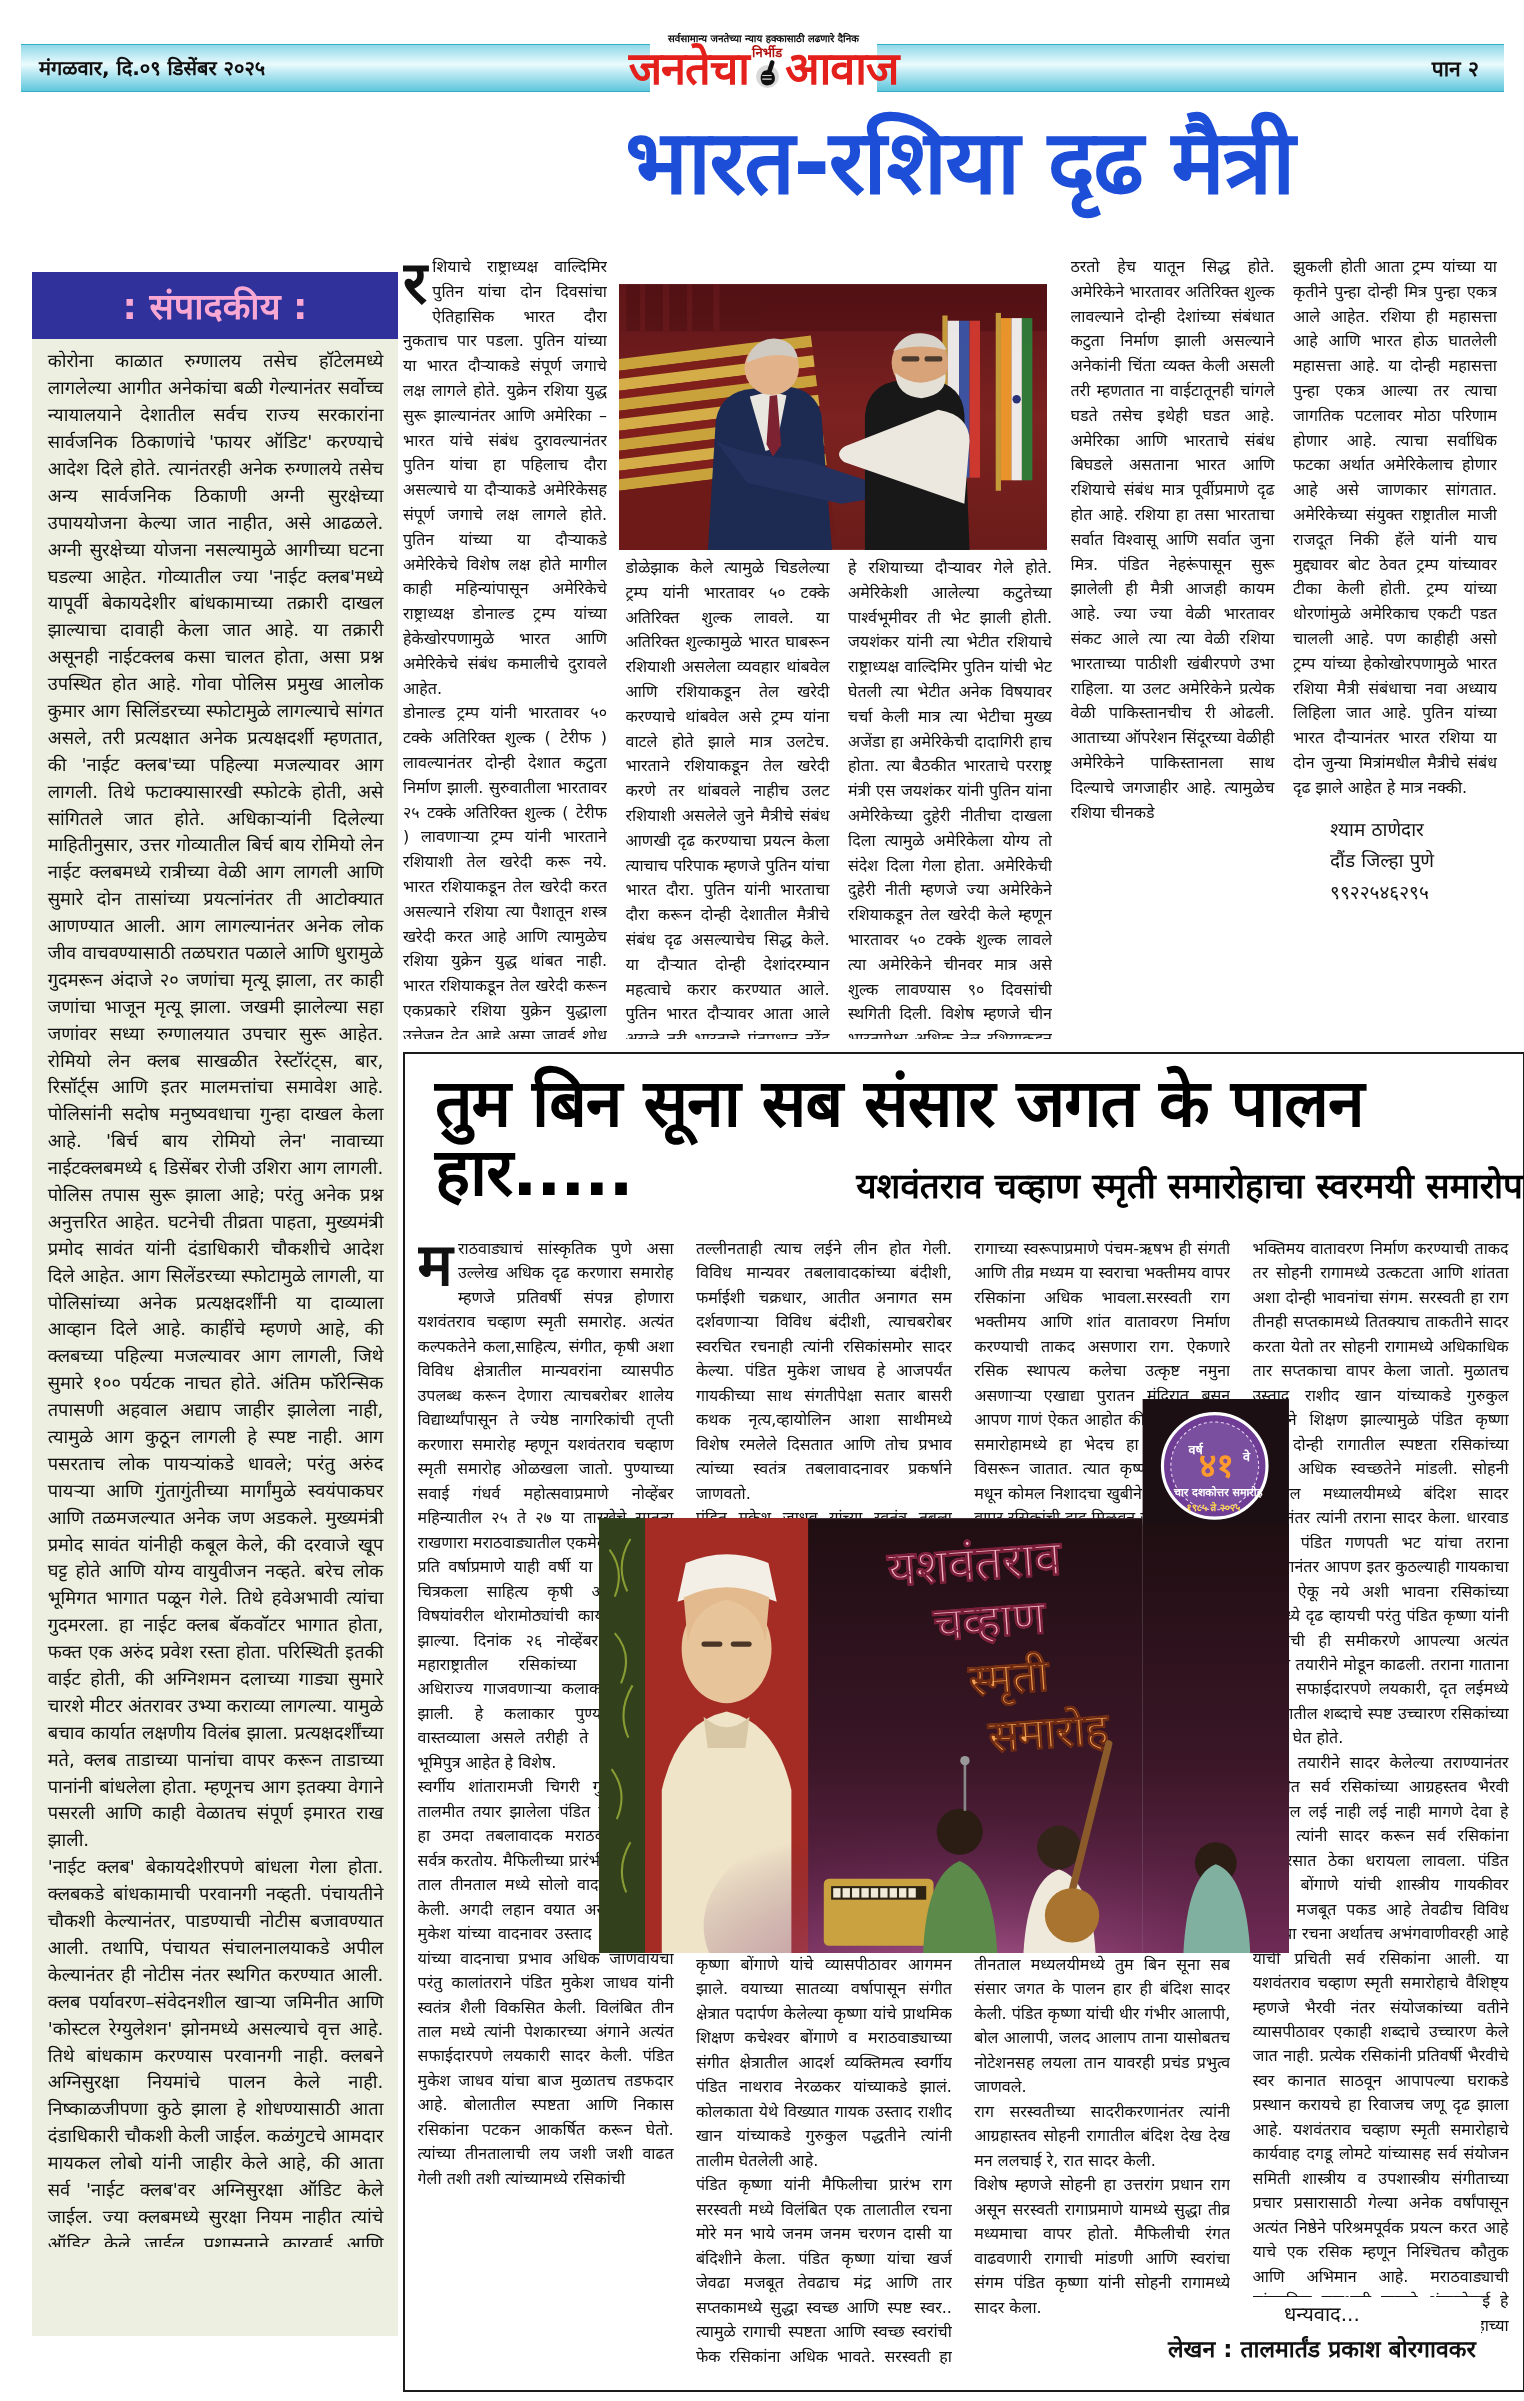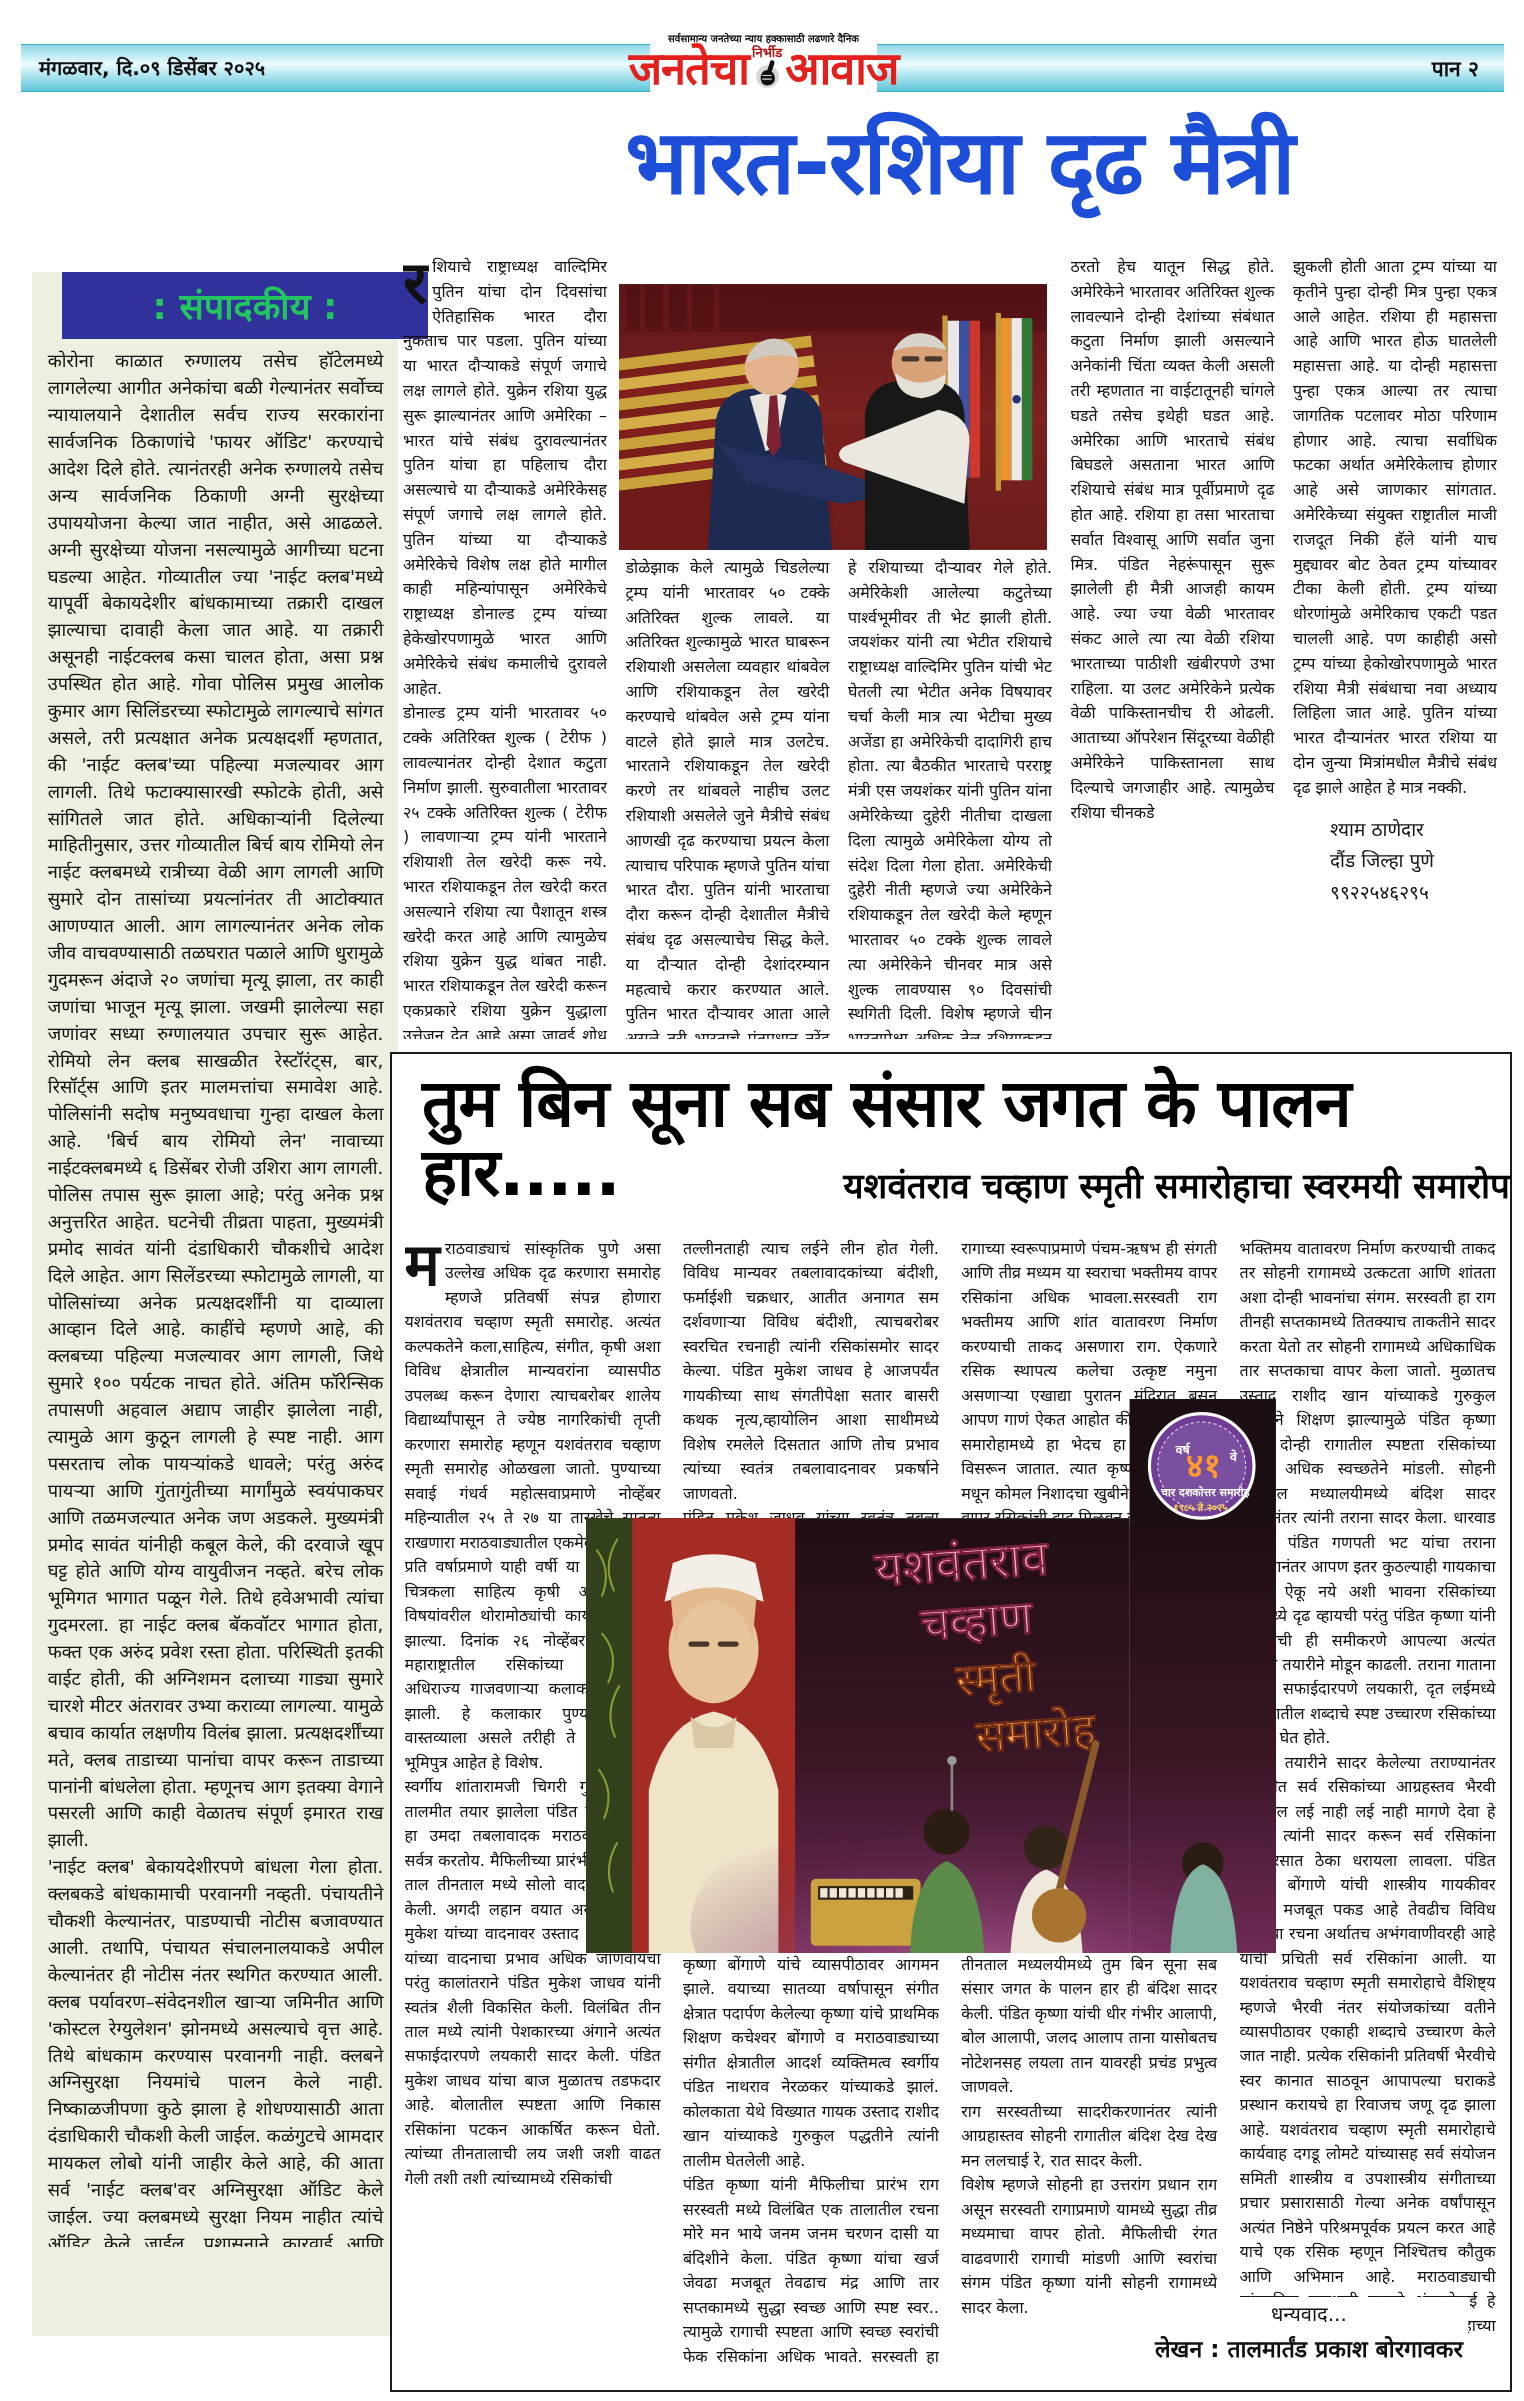--- a/index.html
+++ b/index.html
@@ -16,38 +16,38 @@
   .logobox{left:650px;top:22px;width:227px;height:74px;background:#ffffff;z-index:3;
     display:flex;flex-direction:column;align-items:center;justify-content:center;}
   .tagline{font-size:10px;font-weight:700;color:#111;margin-top:3.1px;white-space:nowrap;}
   .logorow{display:flex;align-items:center;justify-content:center;margin-top:1px;}
   .logoword{font-size:45px;font-weight:800;color:#e3201b;letter-spacing:-1px;line-height:1;}
   .logomid{display:flex;flex-direction:column;align-items:center;margin:0 3.1px;}
   .nirbhid{font-size:13px;font-weight:800;color:#b01210;line-height:1;}
 
   
   .edwrap{left:32px;top:272px;width:366px;height:2064px;background:#edf0e0;}
-  .edlabel{width:100%;height:67px;background:#31319c;color:#22c55e;font-size:36px;font-weight:700;
-    display:flex;align-items:center;justify-content:center;margin-left:30px;}
+  .edlabel{width:100%;height:67px;background:#31319c;color:#f9a8d4;font-size:36px;font-weight:700;
+    display:flex;align-items:center;justify-content:center;}
   .edhead{font-size:44px;font-weight:800;color:#000;padding:15.7px 10.5px 2.1px 21px;letter-spacing:-0.5px;}
   .edbody{padding:9.4px 14.6px 0 15.7px;font-size:18.3px;line-height:1.47;text-align:justify;
     height:1899px;overflow:hidden;}
 
   
   .leadhead{left:405px;top:116px;width:1109px;text-align:center;
     font-size:89px;font-weight:800;letter-spacing:-1.6px;line-height:1.05;color:#1d4ed8;}
   .leadcols{left:403px;top:255px;width:1094px;height:784px;display:flex;justify-content:space-between;}
   .lead-col{width:204px;height:100%;overflow:hidden;font-size:16px;line-height:1.55;text-align:justify;}
   .pad-photo{padding-top:301px;box-sizing:border-box;}
   .dropcap{float:left;font-size:59px;line-height:.82;font-weight:700;padding:4.2px 5.2px 0 0;}
   .sig{margin-top:13.6px;font-size:19px;line-height:1.65;padding-left:37px;font-weight:500;}
   .leadphoto{left:619px;top:284px;width:428px;height:266px;z-index:2;}
 
   
-  .featbox{left:390px;top:1052px;width:1122px;height:1340px;border:2.1px solid #1b1b1b;
+  .featbox{left:403px;top:1052px;width:1122px;height:1340px;border:2.1px solid #1b1b1b;
     background:#fff;box-sizing:border-box;}
   .feathead{position:absolute;left:30px;top:14.6px;width:1051px;
     font-size:66px;font-weight:800;letter-spacing:-1px;line-height:1.05;color:#000;}
   .featsub{position:absolute;left:0;top:107px;width:100%;text-align:right;
     font-size:35px;font-weight:700;color:#000;}
   .featcols{position:absolute;left:12.6px;top:183px;width:1091px;height:1130px;
     display:flex;justify-content:space-between;}
   .feat-col{width:256px;height:100%;overflow:hidden;font-size:16px;line-height:1.53;text-align:justify;}
   .fc-top{height:281px;overflow:hidden;}
   .fc-gap{height:435px;}

